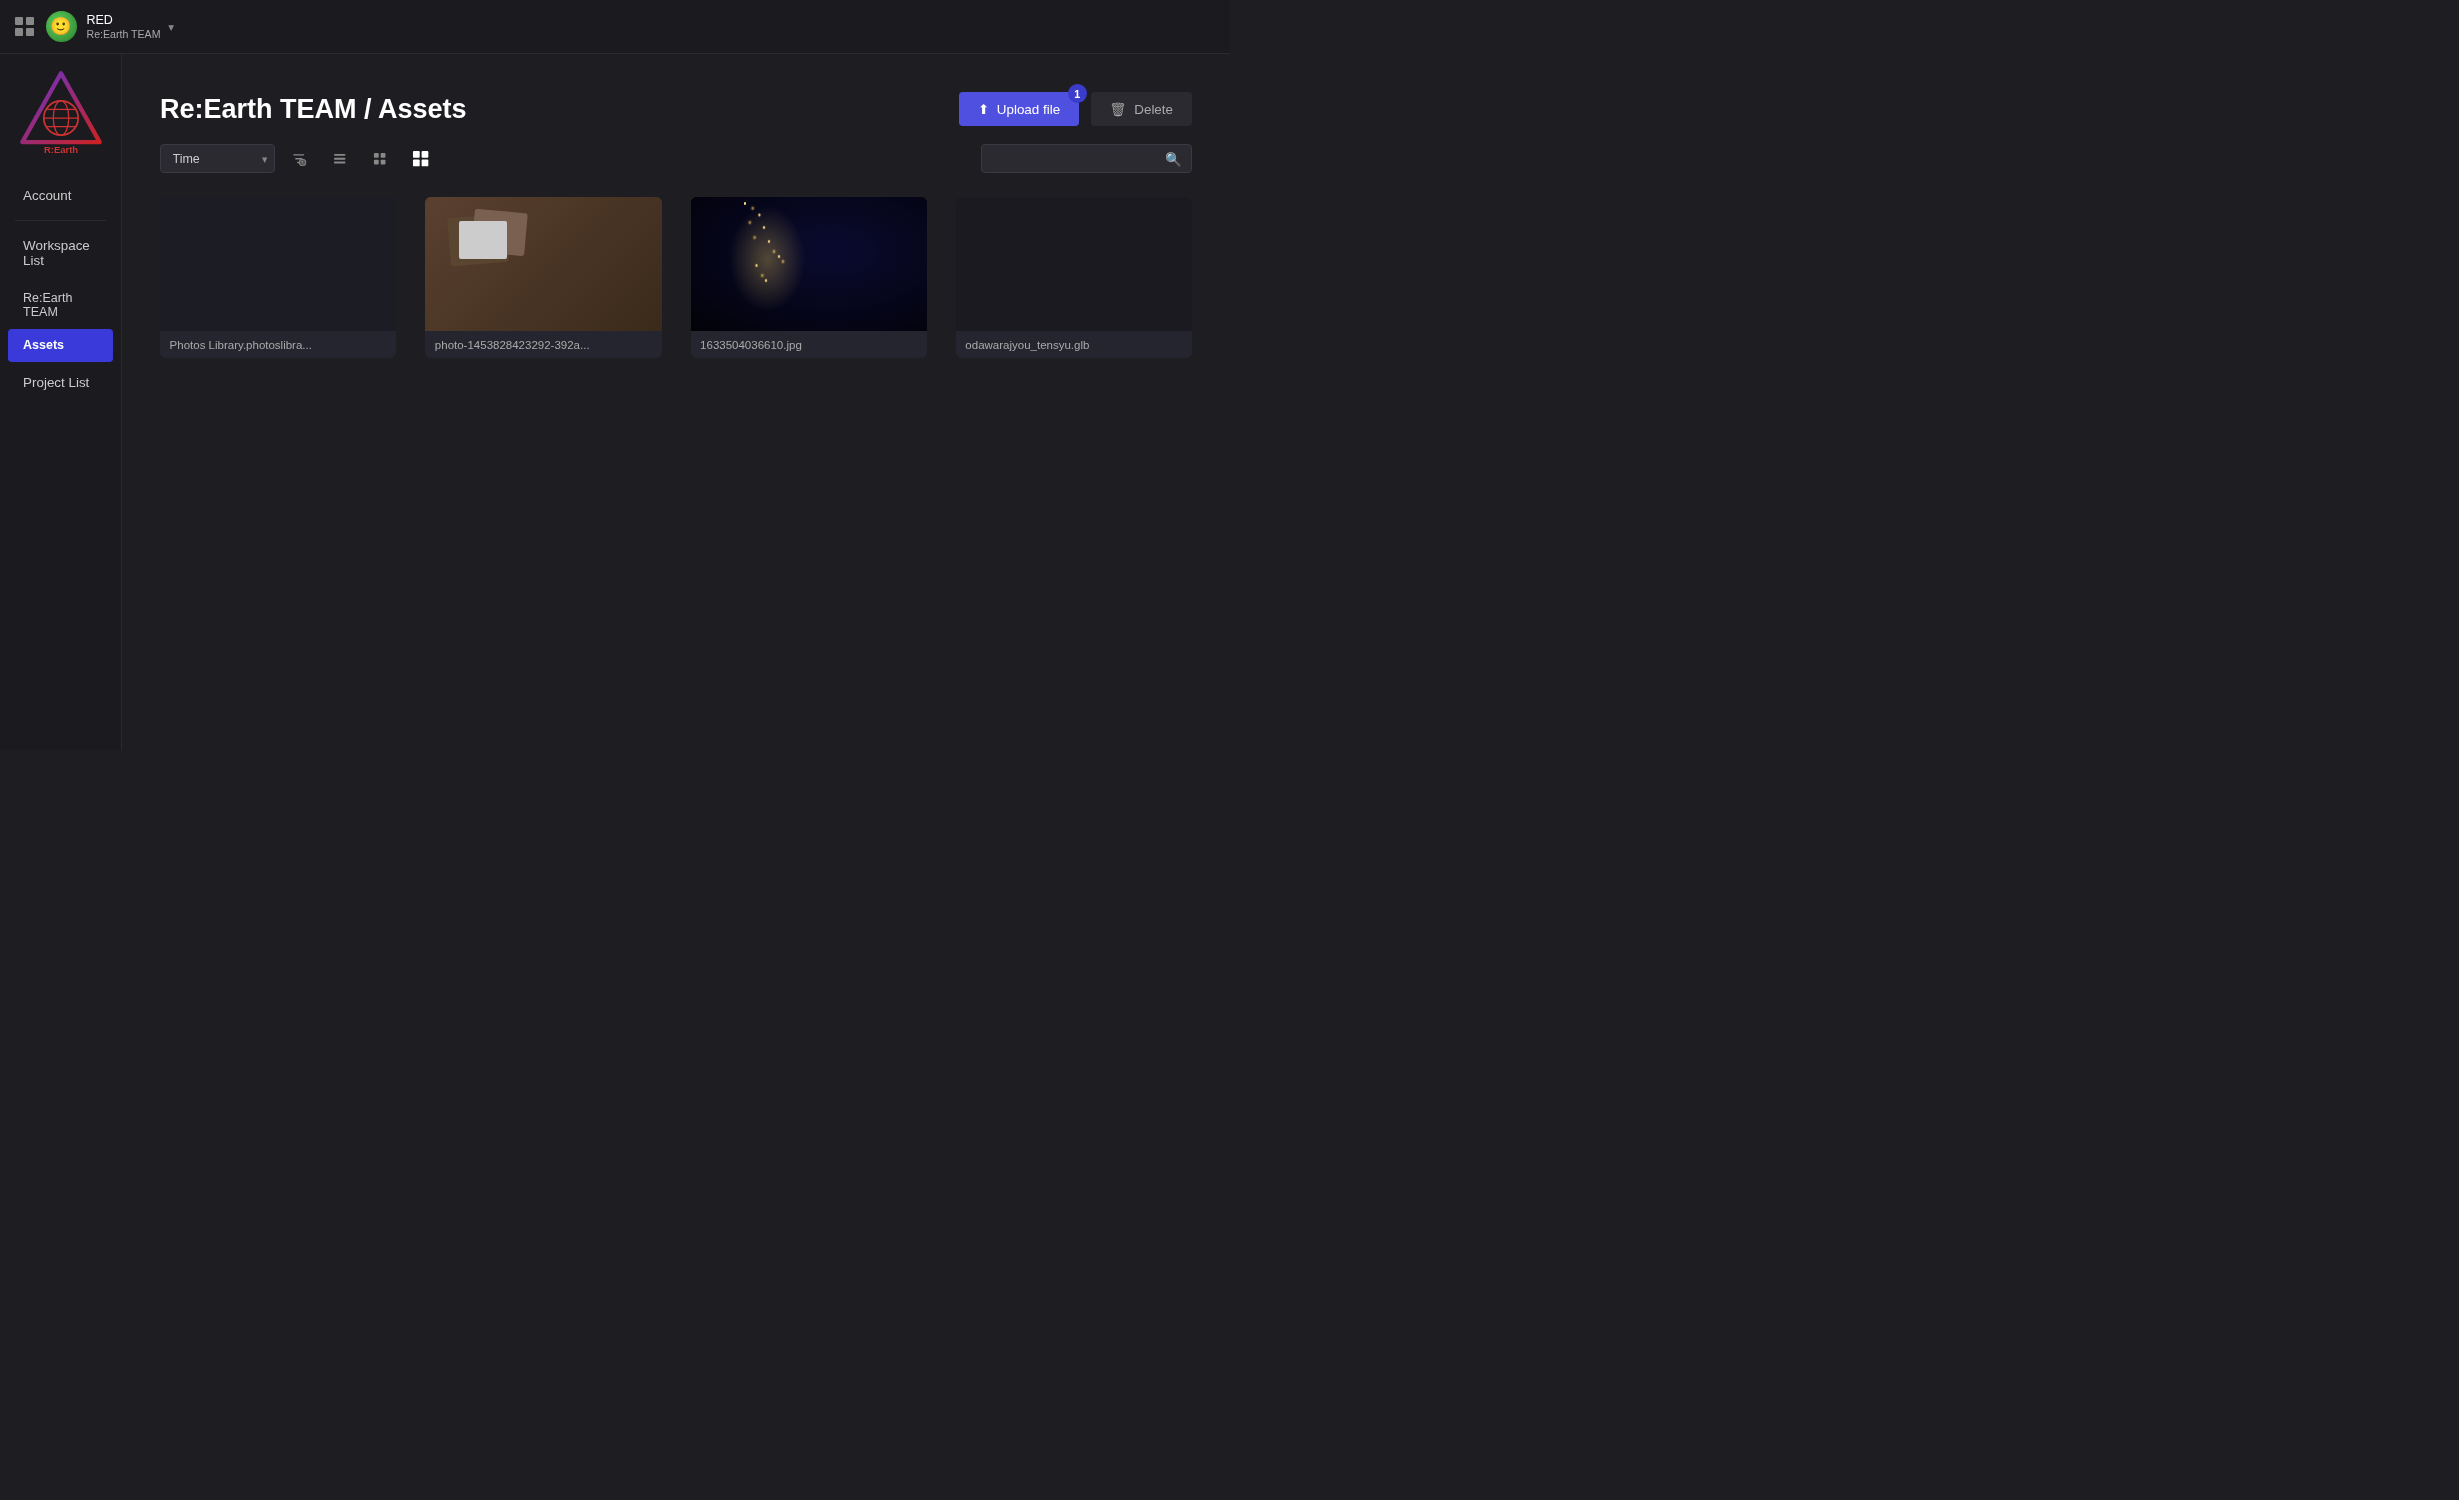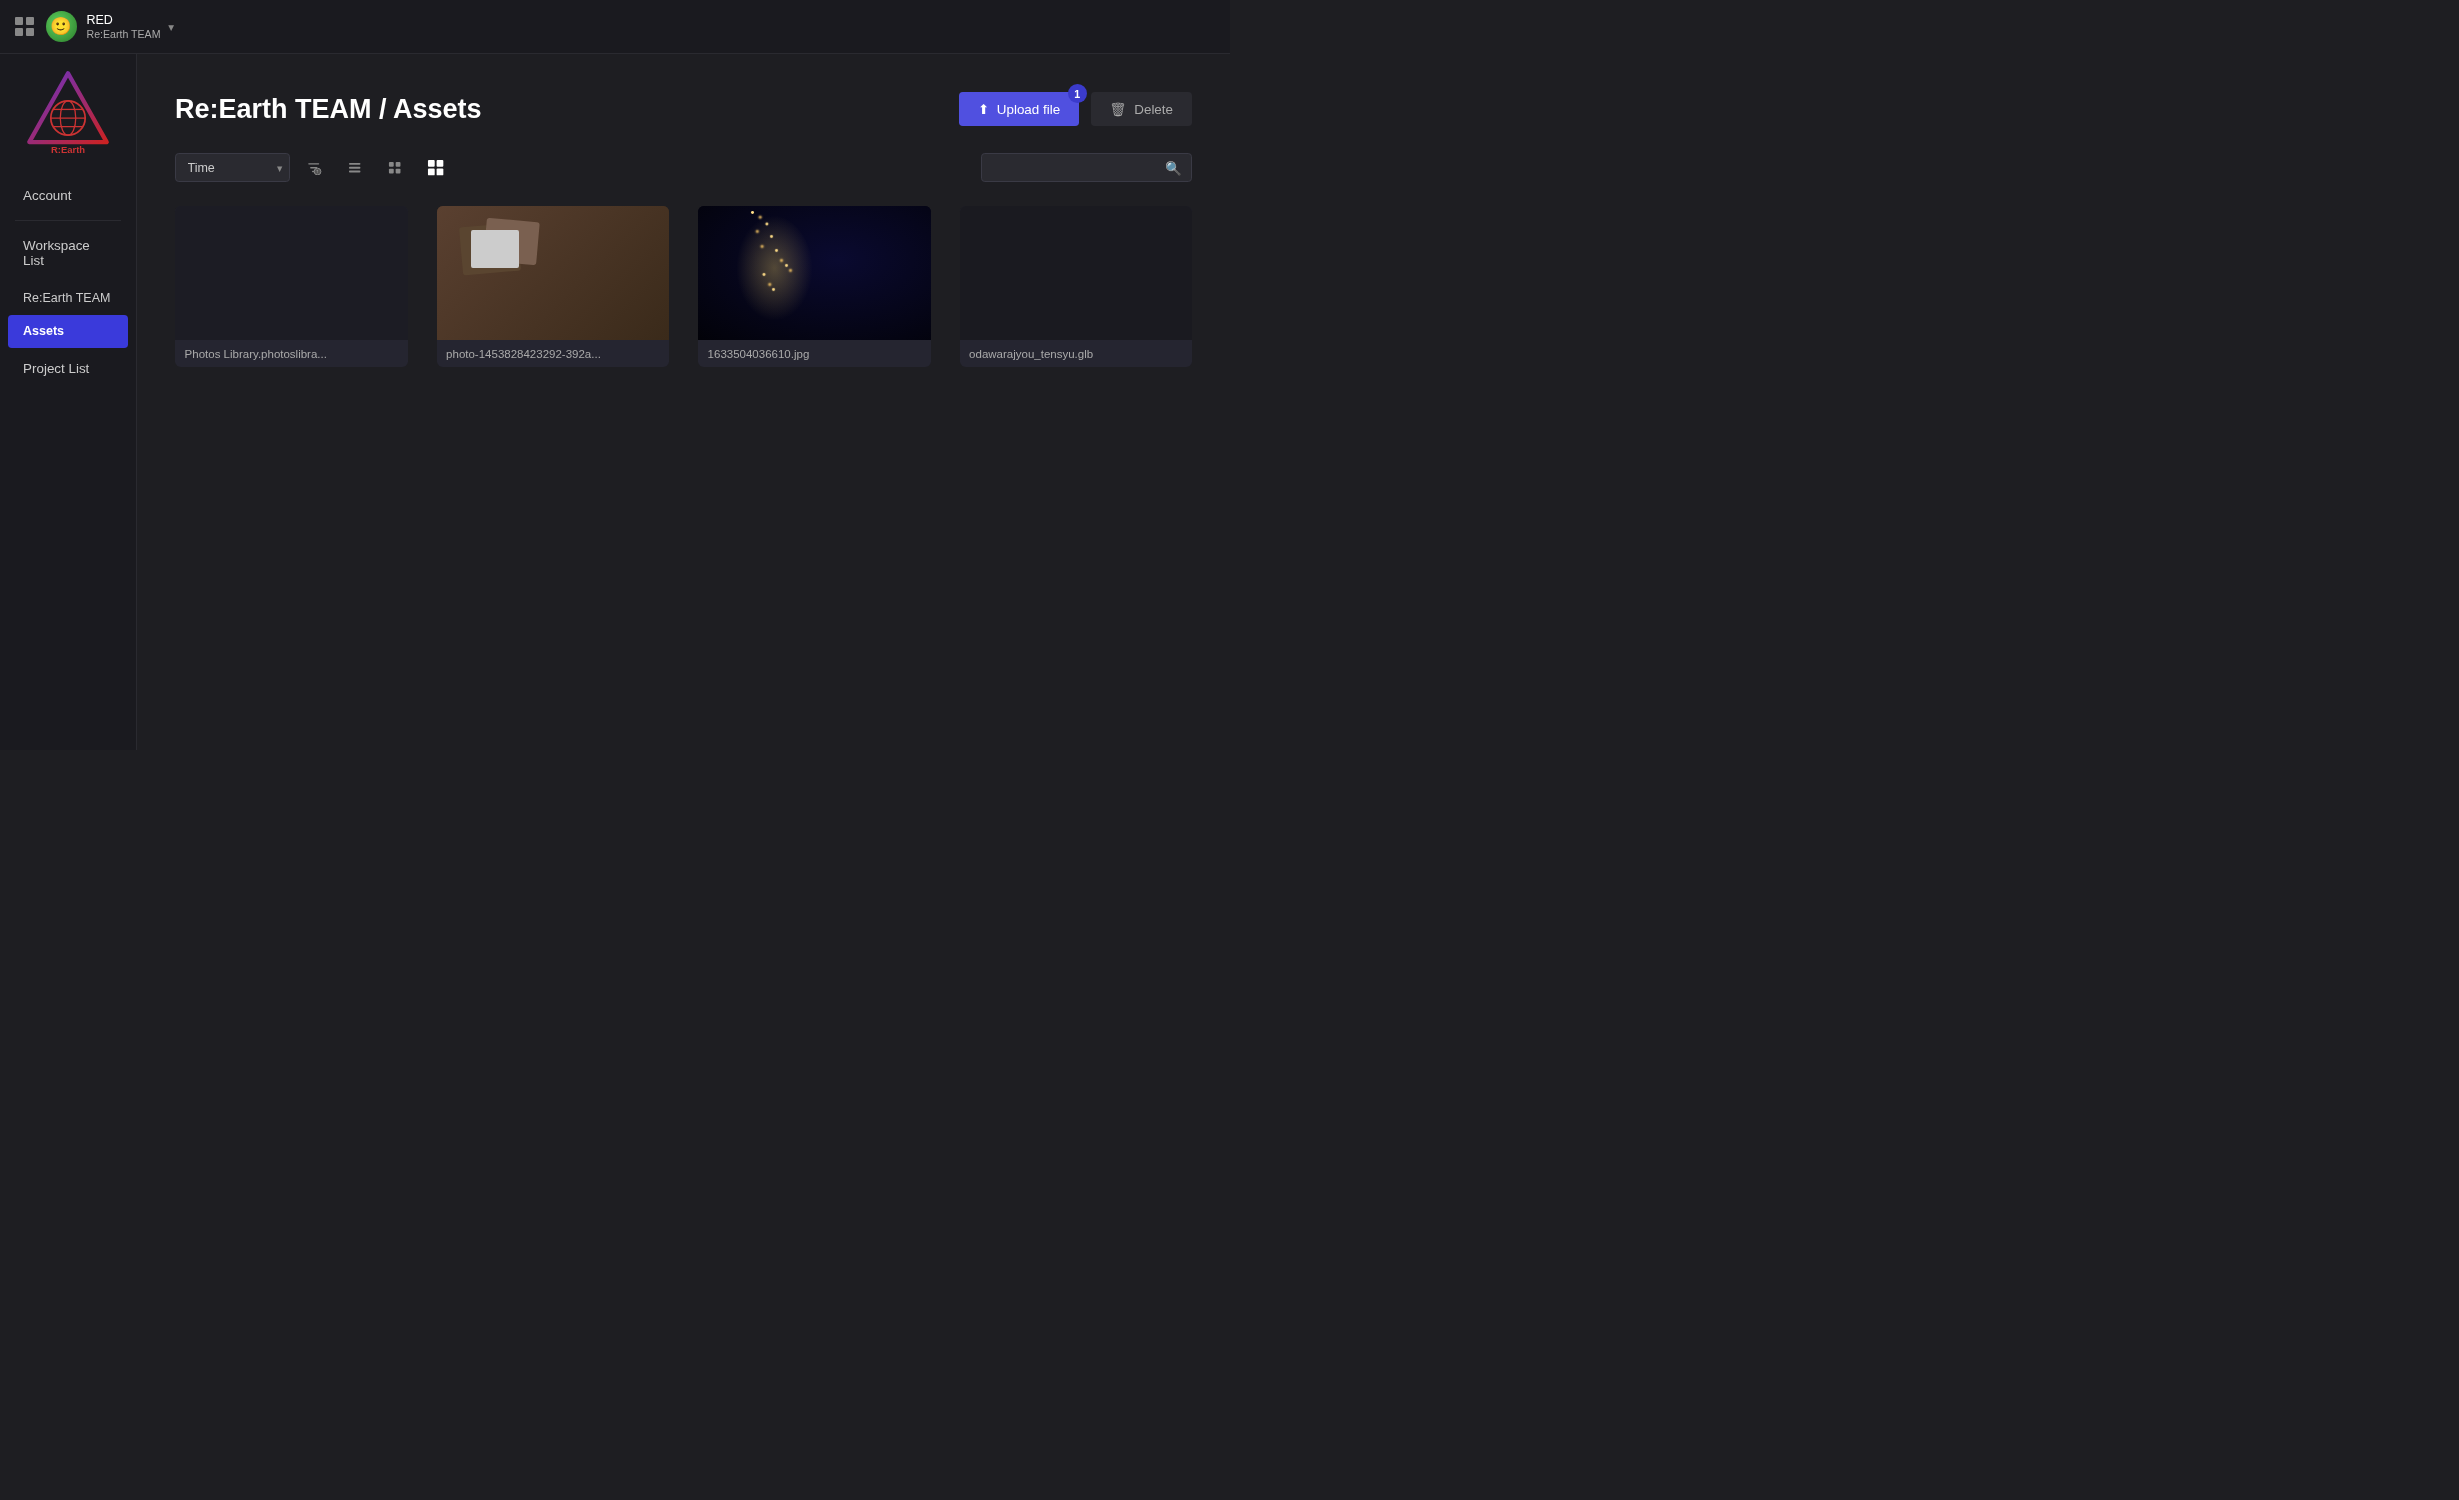--- a/index.html
+++ b/index.html
@@ -69,21 +69,21 @@
 
     
     .main-layout {
       display: flex;
       flex: 1;
       overflow: hidden;
     }
 
     
     .sidebar {
-      width: 137px;
+      width: 122px;
       background: #1a1a1f;
       border-right: 1px solid #2a2a30;
       display: flex;
       flex-direction: column;
       align-items: center;
       padding-top: 15.4px;
       flex-shrink: 0;
     }
     .sidebar-logo {
       width: 96px;
@@ -134,21 +134,21 @@
     .content {
       flex: 1;
       background: #1e1e22;
       padding: 38px 38px 19px 38px;
       overflow-y: auto;
     }
     .page-header {
       display: flex;
       justify-content: space-between;
       align-items: center;
-      margin-bottom: 26px;
+      margin-bottom: 17px;
     }
     .page-title {
       font-size: 27px;
       font-weight: 600;
       color: #fff;
     }
     .header-actions {
       display: flex;
       align-items: center;
       gap: 11.5px;

